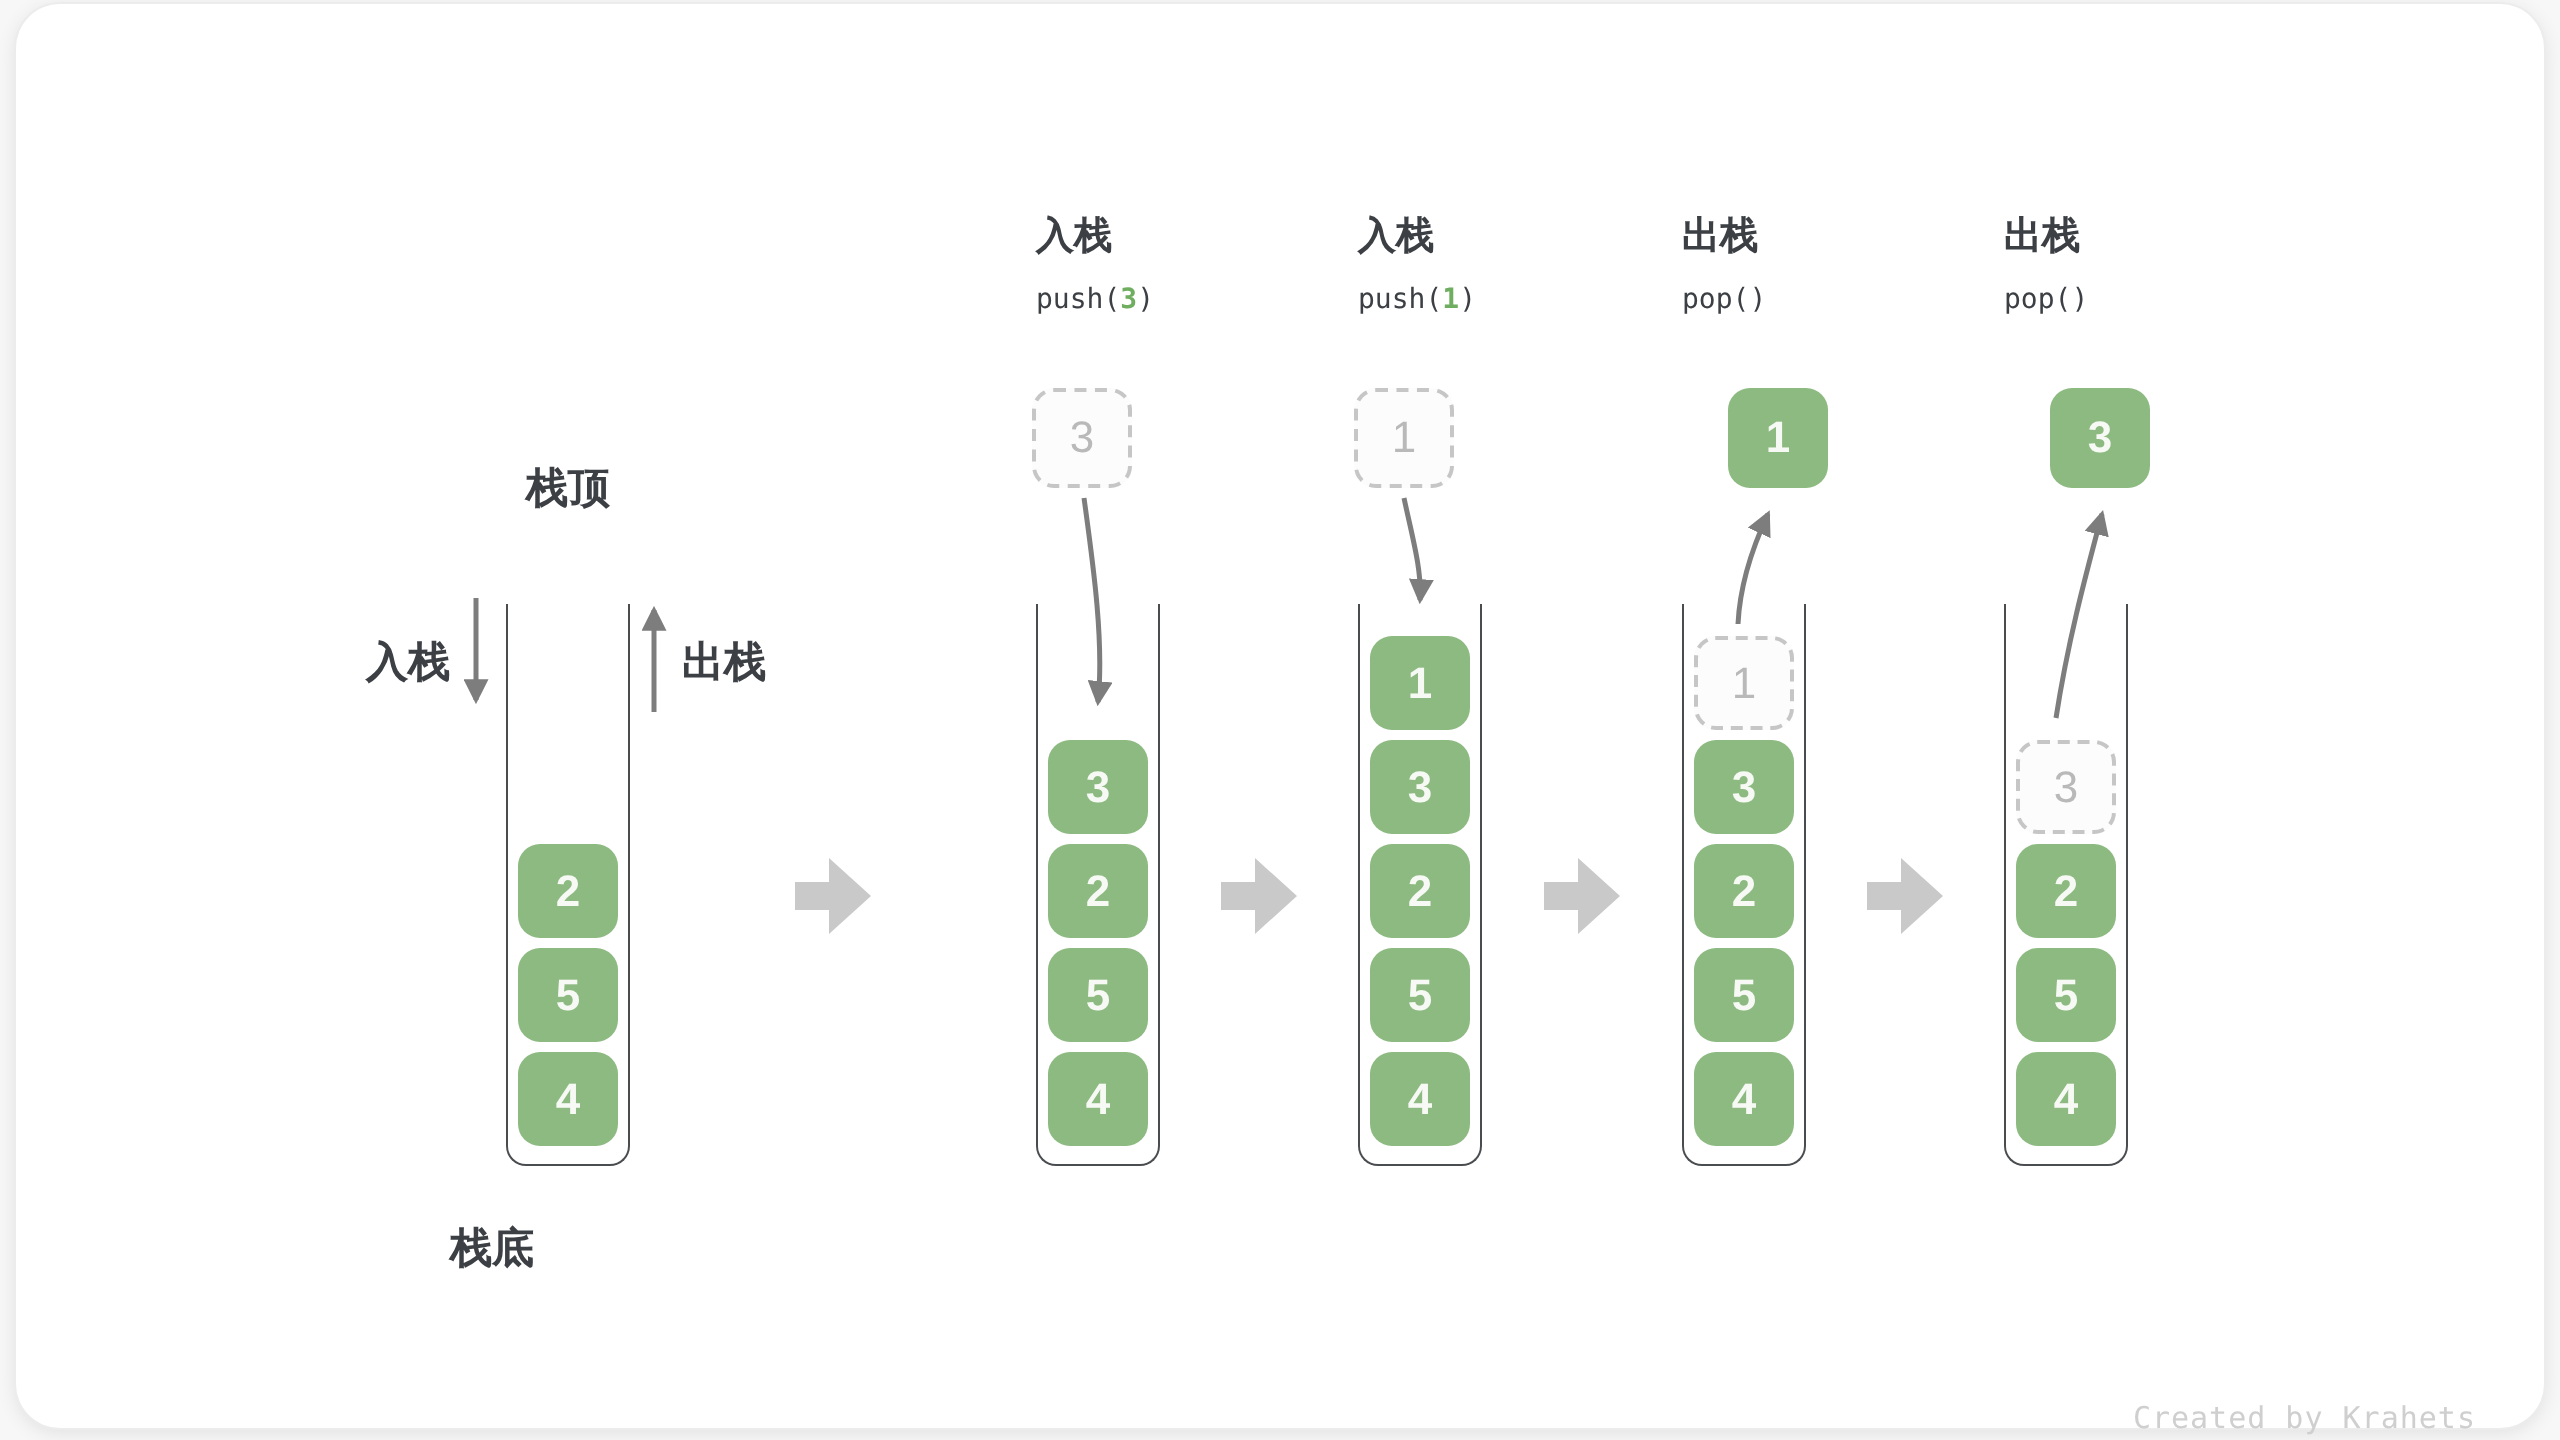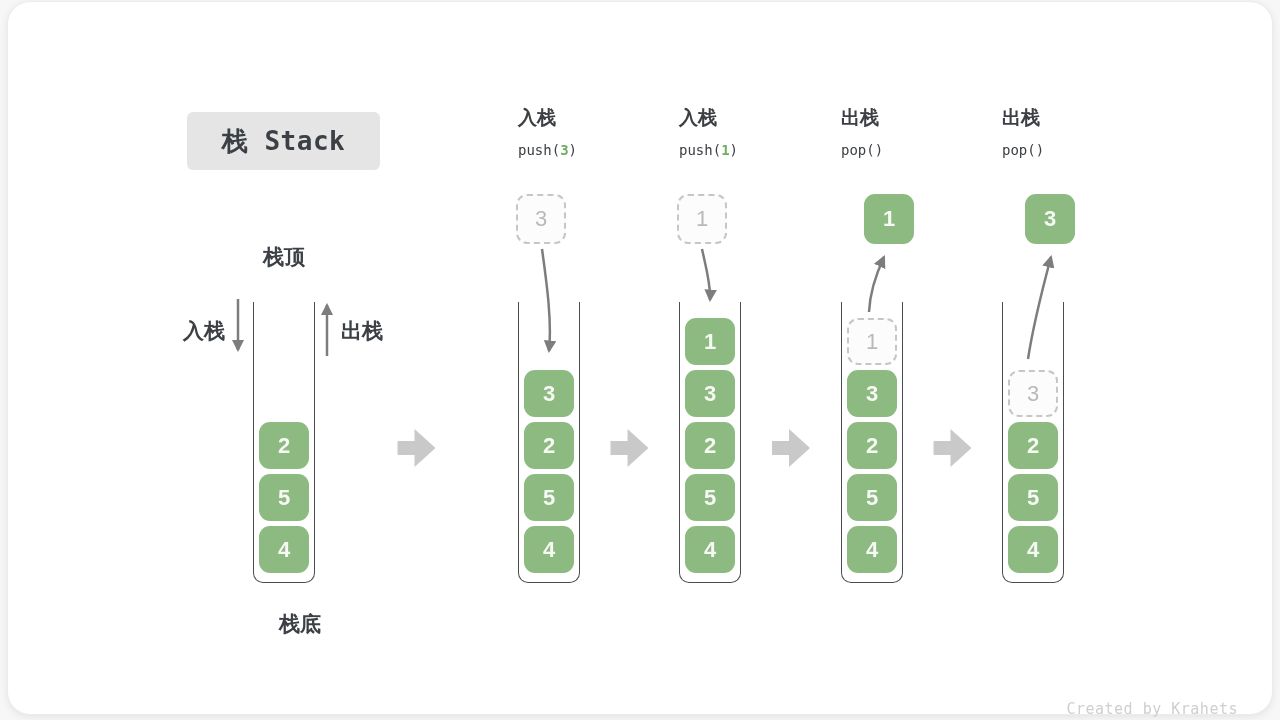--- a/index.html
+++ b/index.html
@@ -60,26 +60,23 @@
     position:absolute; left:0; top:0; pointer-events:none;
   }
   .flow { fill:none; stroke:#7d7d7d; stroke-width:2.5; marker-end:url(#ah); }
 </style>
 </head>
 <body>
 
 <div class="stage">
   <div class="card"></div>
 
-  <div class="title-box">
-    <span>栈 Stack</span>
-  </div>
 
-  <div class="cjk-label" style="left:224px; top:243px; width:120px; text-align:center;">栈顶</div>
-  <div class="cjk-label" style="left:240px; top:610px; width:120px; text-align:center;">栈底</div>
+  <div class="cjk-label" style="left:224px; top:230px; width:120px; text-align:center;">栈顶</div>
+  <div class="cjk-label" style="left:225px; top:610px; width:120px; ">栈底</div>
   <div class="cjk-label" style="left:105px; top:317px; width:120px; text-align:right;">入栈</div>
   <div class="cjk-label" style="left:341px; top:317px; width:120px; text-align:left;">出栈</div>
 
   <svg class="arrow-layer" width="1280" height="720">
     <defs>
       <marker id="ah" viewBox="0 0 6 6" refX="5" refY="3" markerWidth="5" markerHeight="5" orient="auto">
         <path d="M0,0 L6,3 L0,6 z" fill="#7d7d7d"></path>
       </marker>
     </defs>
     <path class="flow" d="M238,299 L238,350"></path>

